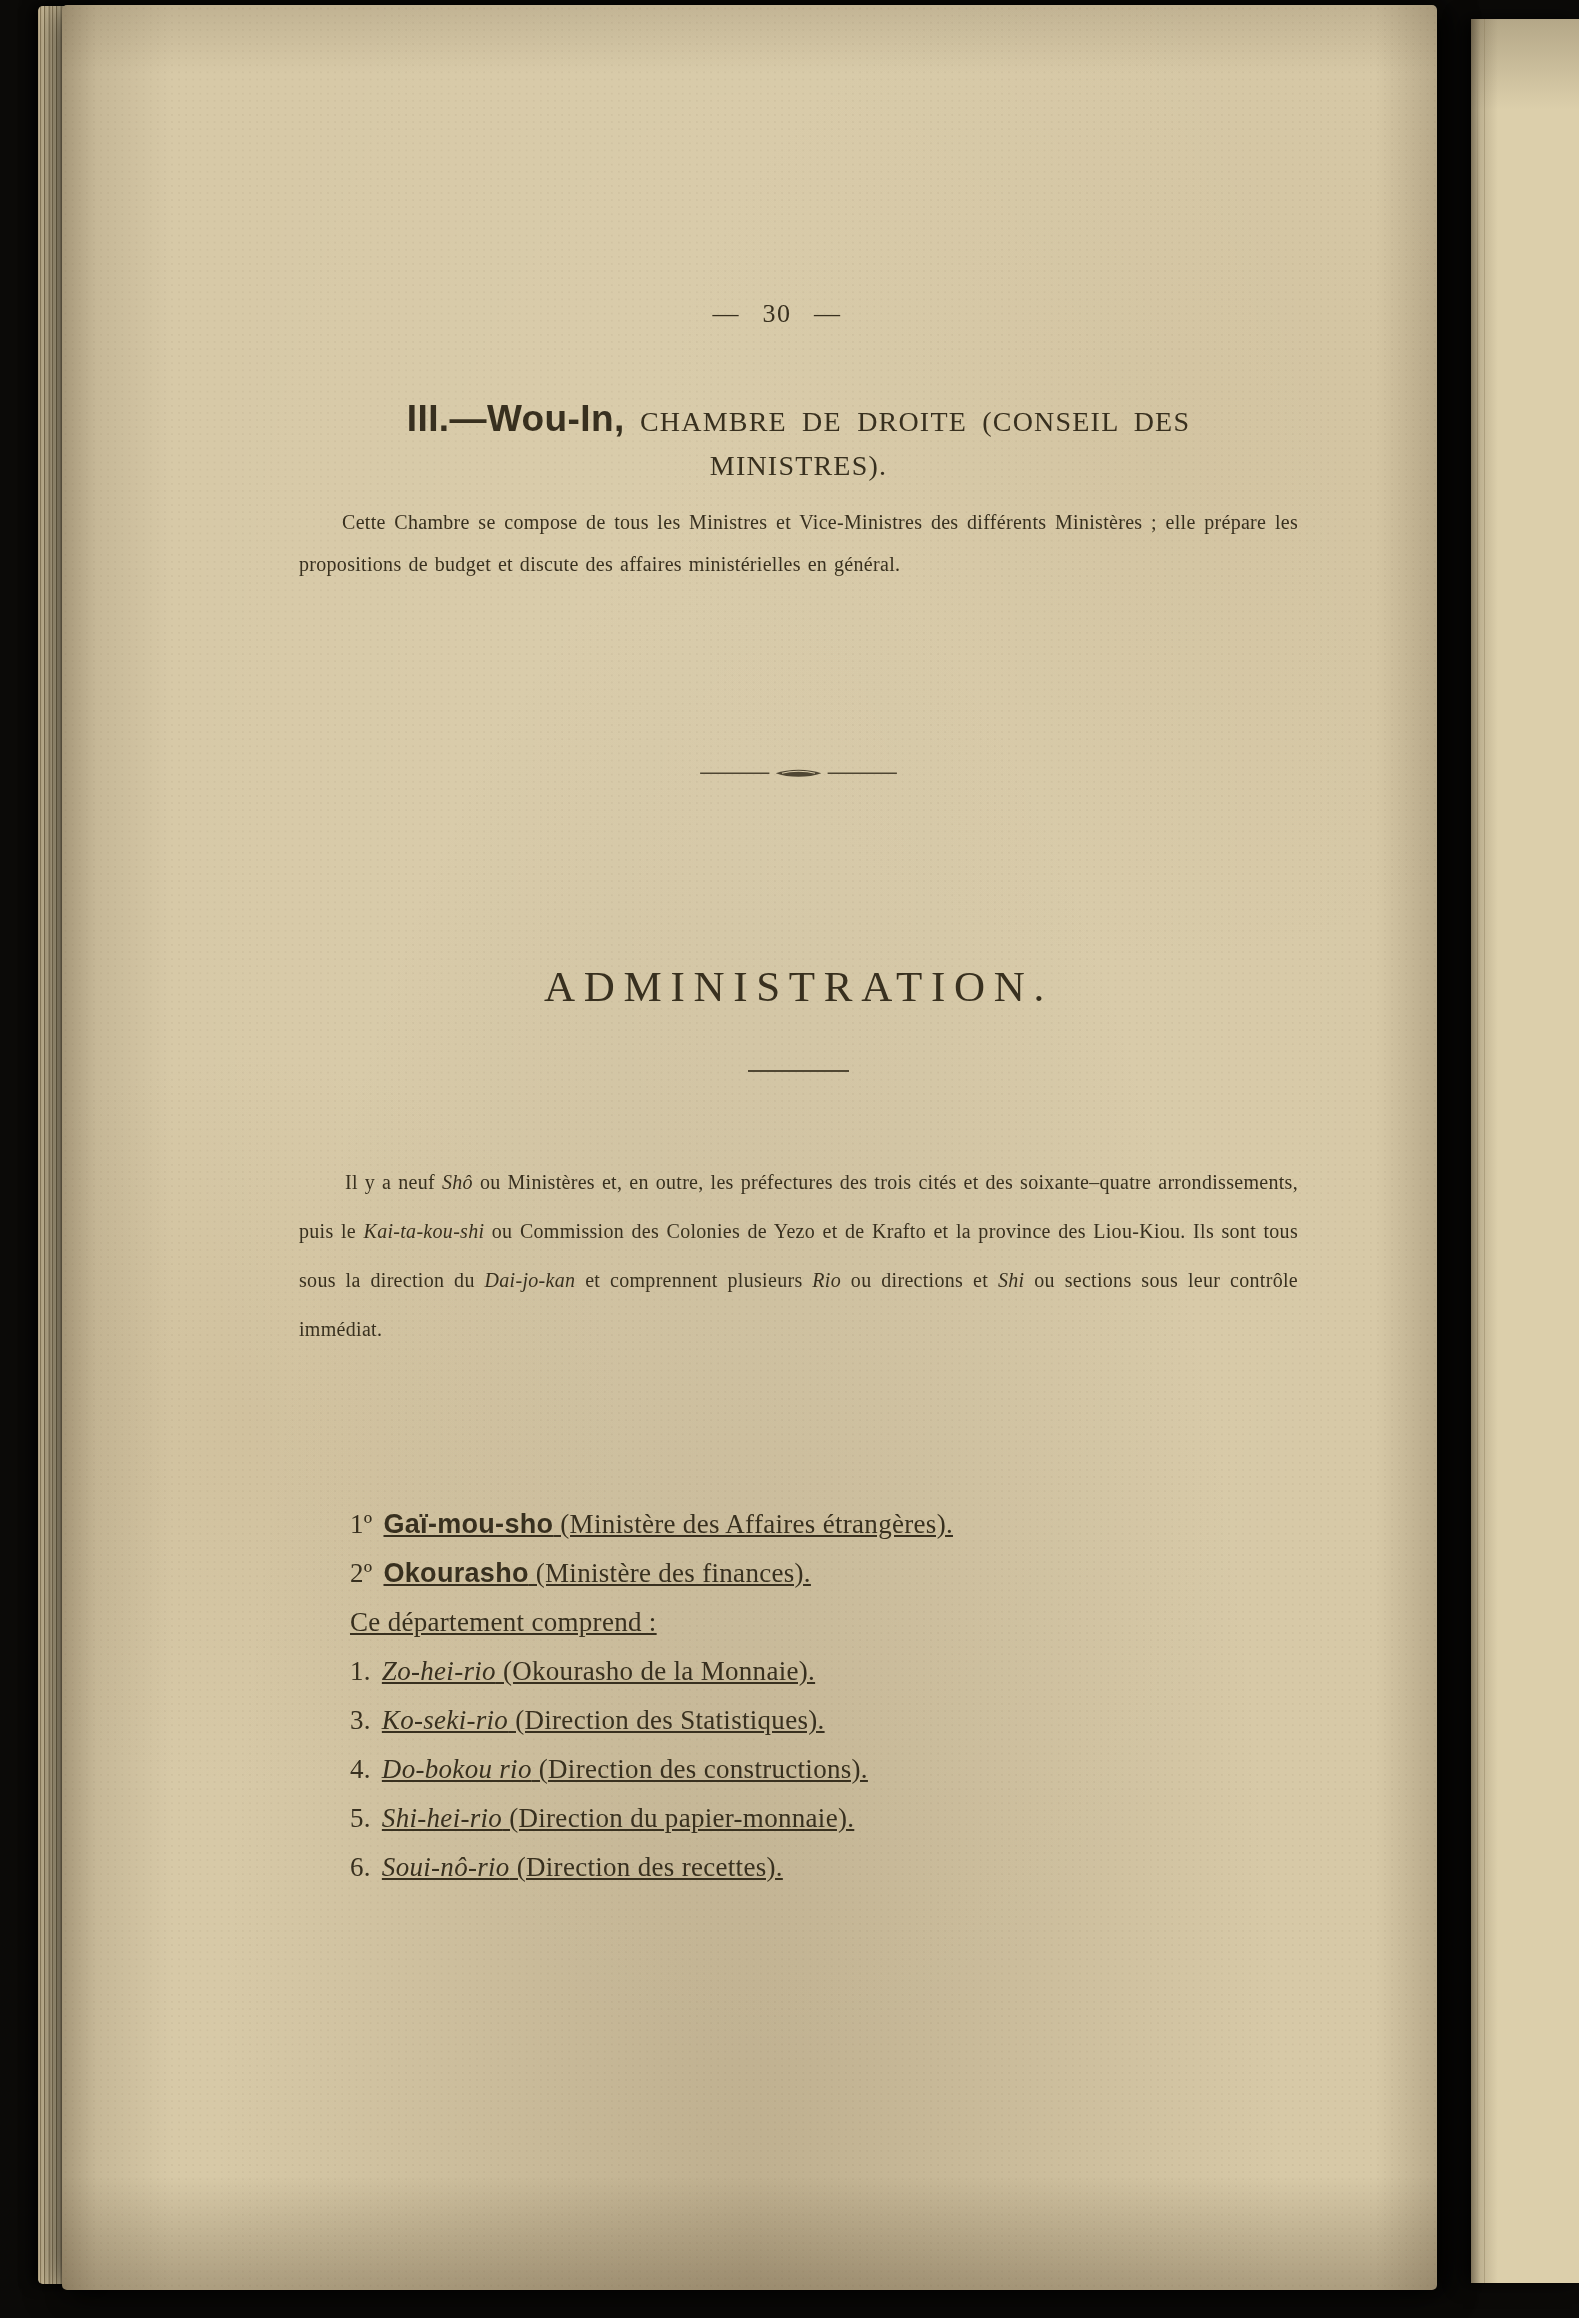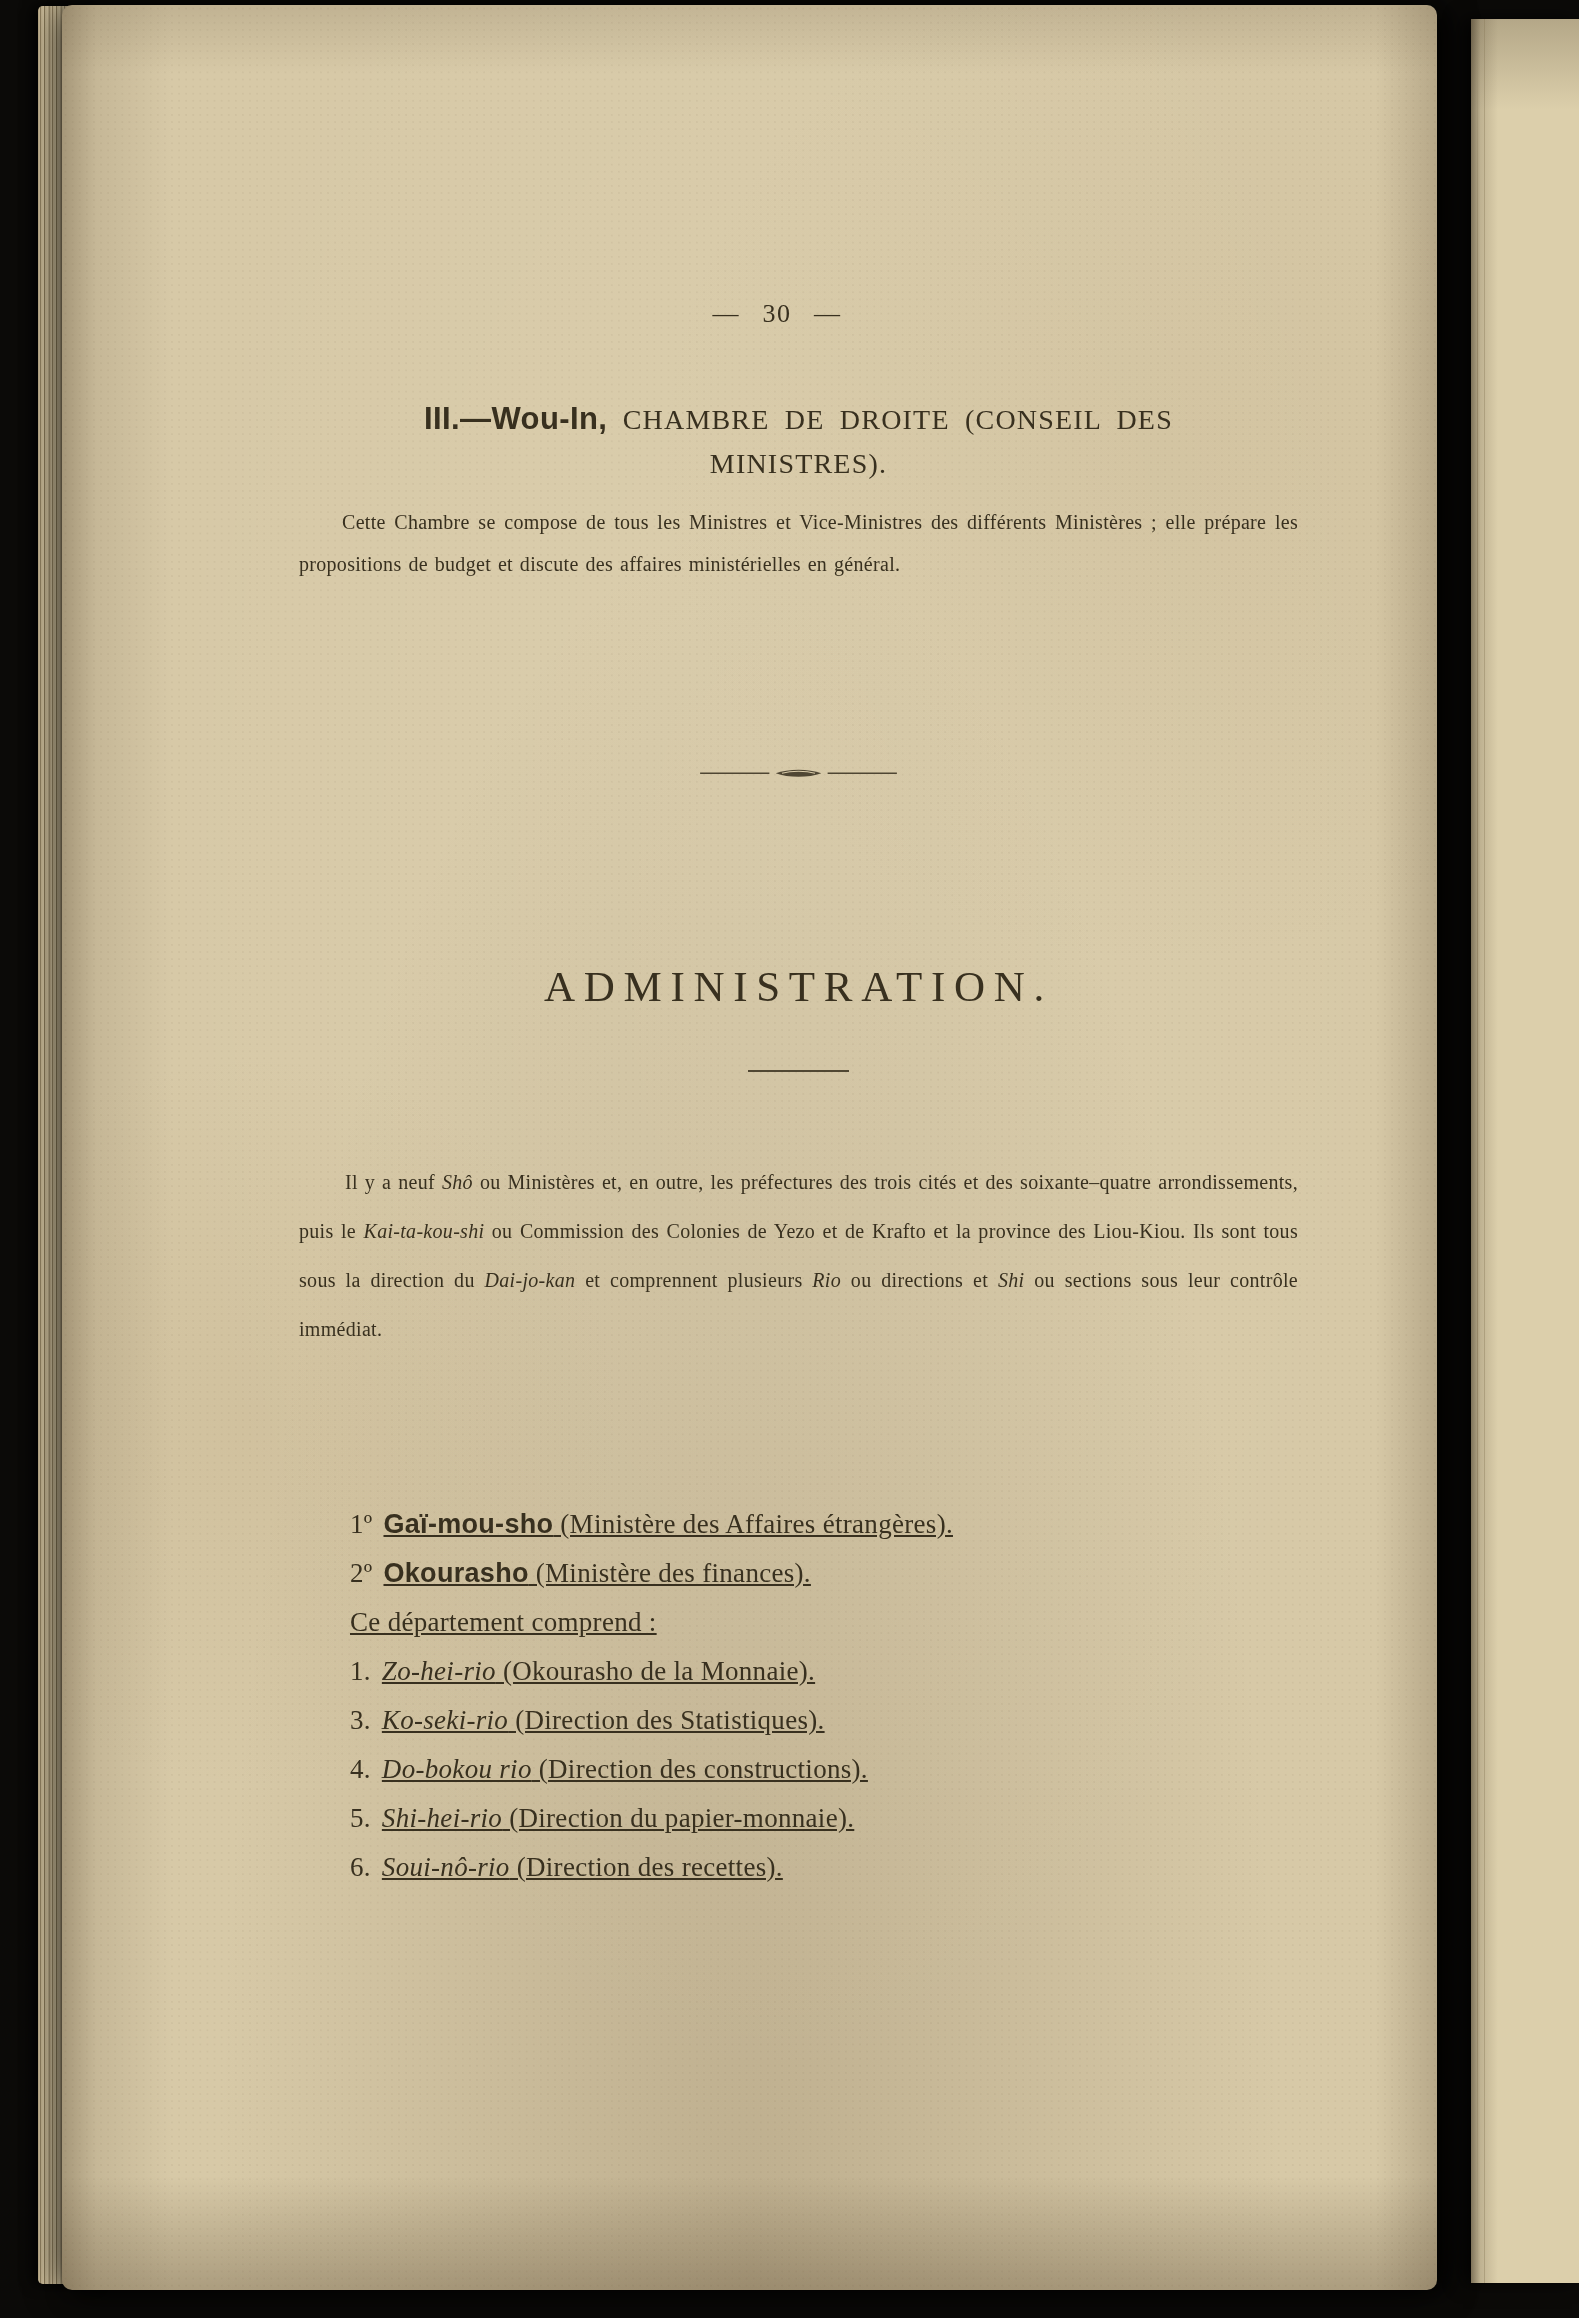--- a/index.html
+++ b/index.html
@@ -20,21 +20,21 @@
     background:repeating-linear-gradient(90deg,
       #b3a381 0px,#ccbd9b 1.6px,#897959 2.4px,
       #c1b18e 3.2px,#d0c19e 5.5px,#746545 6.3px,
       #bcae8c 7.1px,#cfc09d 10.3px,#6e6043 11px,#c6b794 12px);
     box-shadow:-4.7px 0 14.2px rgba(0,0,0,0.8);
   }
 
   
   .page{
     position:absolute;left:62px;top:4.7px;width:1375px;height:2285px;
-    border-radius:10px;
+    border-radius:5px;
     background:
       radial-gradient(ellipse at 52% 38%, rgba(255,250,228,0.10), rgba(0,0,0,0) 62%),
       linear-gradient(90deg, rgba(92,76,52,0.40) 0%, rgba(92,76,52,0.14) 2.5%, rgba(92,76,52,0) 8%),
       linear-gradient(270deg, rgba(92,76,52,0.26) 0%, rgba(92,76,52,0) 4.5%),
       linear-gradient(0deg, rgba(80,64,42,0.32) 0%, rgba(80,64,42,0) 5%),
       linear-gradient(180deg, rgba(92,76,52,0.18) 0%, rgba(92,76,52,0) 3%),
       radial-gradient(circle at 14% 62%, rgba(150,120,75,0.10), transparent 20%),
       radial-gradient(circle at 80% 20%, rgba(150,120,75,0.08), transparent 24%),
       radial-gradient(ellipse at 50% 99%, rgba(90,70,45,0.20), transparent 55%),
       var(--paper);
@@ -72,21 +72,21 @@
   .gothic{font-family:"Liberation Sans",sans-serif;font-weight:700;}
   .it{font-style:italic;}
   .caps{letter-spacing:1.2px;word-spacing:7.1px;}
 
   .folio{
     position:absolute;top:294px;left:0;right:43px;text-align:center;
     font-size:26px;word-spacing:14.2px;letter-spacing:1.6px;
   }
   .heading{position:absolute;top:392px;left:0;right:0;text-align:center;line-height:44px;}
   .heading .h-line{font-size:28px;}
-  .heading .gothic{font-size:31px;letter-spacing:0.4px;}
+  .heading .gothic{font-size:37px;letter-spacing:0.4px;}
 
   .para{
     position:absolute;left:0;width:999px;
     font-size:20px;letter-spacing:0.3px;word-spacing:1.6px;
     text-align:justify;
   }
   .para1{top:496px;line-height:42px;text-indent:43px;}
   .para2{top:1153px;line-height:49px;text-indent:46px;}
 
   .divider{position:absolute;top:760px;left:0;right:0;text-align:center;}

